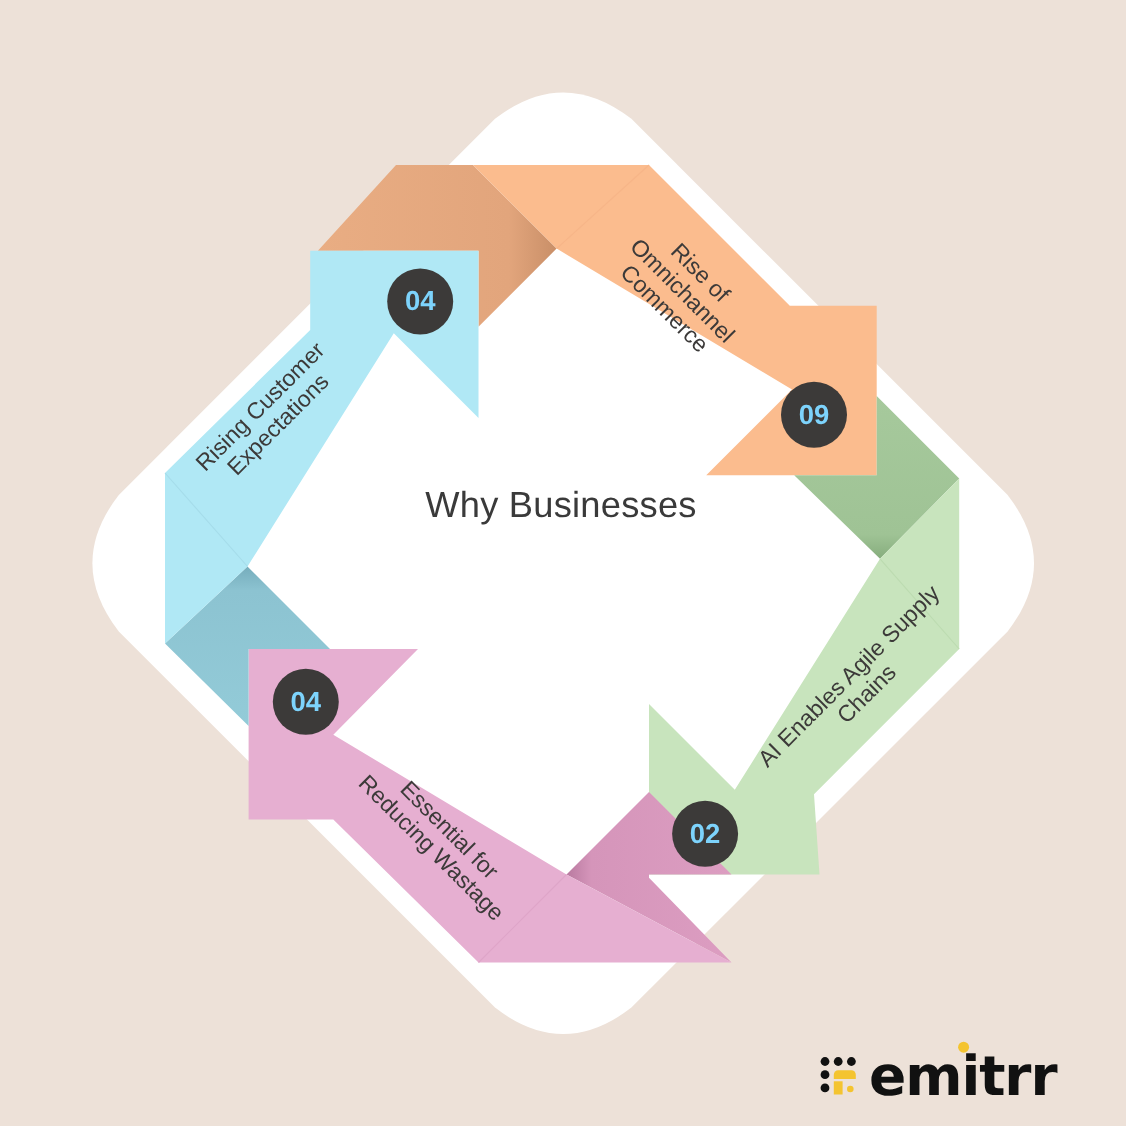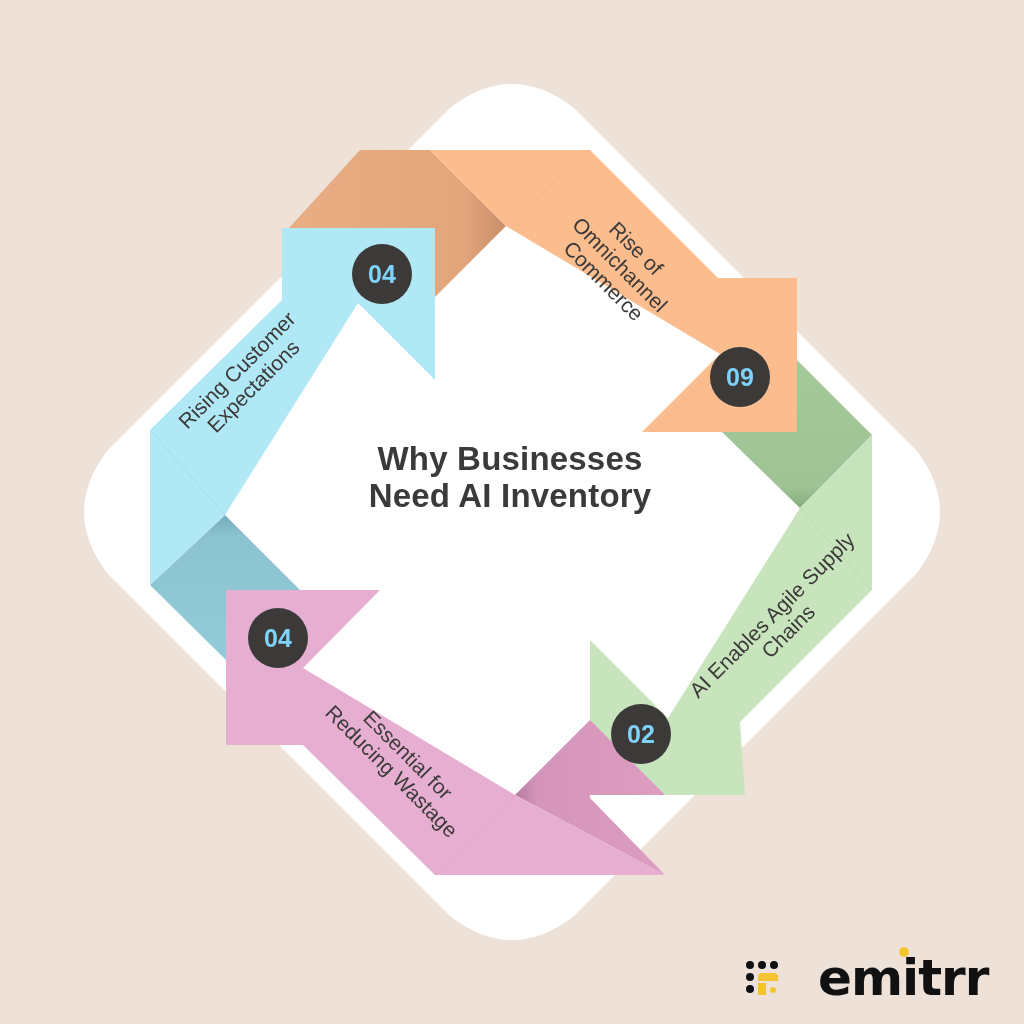--- a/index.html
+++ b/index.html
@@ -1,24 +1,24 @@
 <!DOCTYPE html>
 <html><head>
 <meta charset="utf-8">
 <style>
   html, body { margin: 0; padding: 0; }
   body { width: 1024px; height: 1024px; background: #ede1d8; position: relative; overflow: hidden; font-family: "Liberation Sans", "DejaVu Sans", sans-serif; }
   #stage { position: absolute; left: 0; top: 0; width: 1024px; height: 1024px; }
-  .title { position: absolute; left: 340px; top: 440px; width: 340px; text-align: center; color: #3a3a3a; font-weight: 700; font-size: 33px; line-height: 37px; letter-spacing: 0.2px; }
+  .title { position: absolute; left: 340px; top: 440px; width: 340px; text-align: center; color: #3a3a3a; font-weight: 400; font-size: 33px; line-height: 37px; letter-spacing: 0.2px; }
   .badge { position: absolute; width: 60px; height: 60px; margin-left: -30px; margin-top: -30px; border-radius: 50%; background: #3c3a39; color: #7dd3fc; font-weight: 700; font-size: 25px; display: flex; align-items: center; justify-content: center; }
   .label { position: absolute; color: #3c3a39; font-size: 21px; line-height: 23px; text-align: center; white-space: nowrap; transform-origin: center center; }
   .logo { position: absolute; left: 746px; top: 948px; height: 60px; display: flex; align-items: center; }
   .logo-mark { width: 34px; height: 34px; position: relative; margin-right: 10px; }
   .logo-mark span { position: absolute; width: 8px; height: 8px; border-radius: 50%; background: #111; }
-  .logo-text { font-family: "DejaVu Sans", sans-serif; font-weight: 700; font-size: 50px; color: #111; letter-spacing: -1px; position: relative; line-height: 1; margin-left: 28px; }
+  .logo-text { font-family: "DejaVu Sans", sans-serif; font-weight: 700; font-size: 50px; color: #111; letter-spacing: -1px; position: relative; line-height: 1; }
   .idot { position: absolute; width: 10px; height: 10px; border-radius: 50%; background: #f4c430; }
 </style>
 </head>
 <body>
 
 <div id="stage">
   <svg width="1024" height="1024" viewBox="0 0 1024 1024" style="position:absolute;left:0;top:0">
     <defs>
       <linearGradient id="gOrangeFold" x1="0" y1="0" x2="1" y2="0">
         <stop offset="0" stop-color="#e9ad83"></stop>
@@ -56,35 +56,34 @@
     <polygon points="665,875 435,875 303,745 226,745 226,590 380,590 303,668 515,795" fill="#e6afd1"></polygon>
     <line x1="515" y1="795" x2="435" y2="875" stroke="#dea5c8" stroke-width="1"></line>
 
     <polygon points="150,585 226,660 226,590 300,590 225,515 150,585" fill="url(#gBlueFold)"></polygon>
     <polygon points="150,585 150,430 282,300 282,228 435,228 435,380 358,303 225,515" fill="#b0e8f5"></polygon>
     <line x1="150" y1="430" x2="225" y2="515" stroke="#a5dcea" stroke-width="1"></line>
   </svg>
 
   <div class="title">
     <div>Why Businesses</div>
-    <div>Need AI Inventory</div>
   </div>
 
   <div class="label" style="left:520px;top:230px;width:200px;transform:rotate(45deg);">
     <div>Rise of</div>
     <div>Omnichannel</div>
     <div>Commerce</div>
   </div>
   <div class="badge" style="left:740px;top:377px;">09</div>
 
   <div class="label" style="left:650px;top:600px;width:260px;transform:rotate(-45deg);">
     <div>AI Enables Agile Supply</div>
     <div>Chains</div>
   </div>
-  <div class="badge" style="left:641px;top:734px;">02</div>
+  <div class="badge" style="left:641px;top:758px;">02</div>
 
   <div class="label" style="left:290px;top:740px;width:220px;transform:rotate(45deg);">
     <div>Essential for</div>
     <div>Reducing Wastage</div>
   </div>
   <div class="badge" style="left:278px;top:638px;">04</div>
 
   <div class="label" style="left:145px;top:355px;width:200px;transform:rotate(-45deg);">
     <div>Rising Customer</div>
     <div>Expectations</div>

